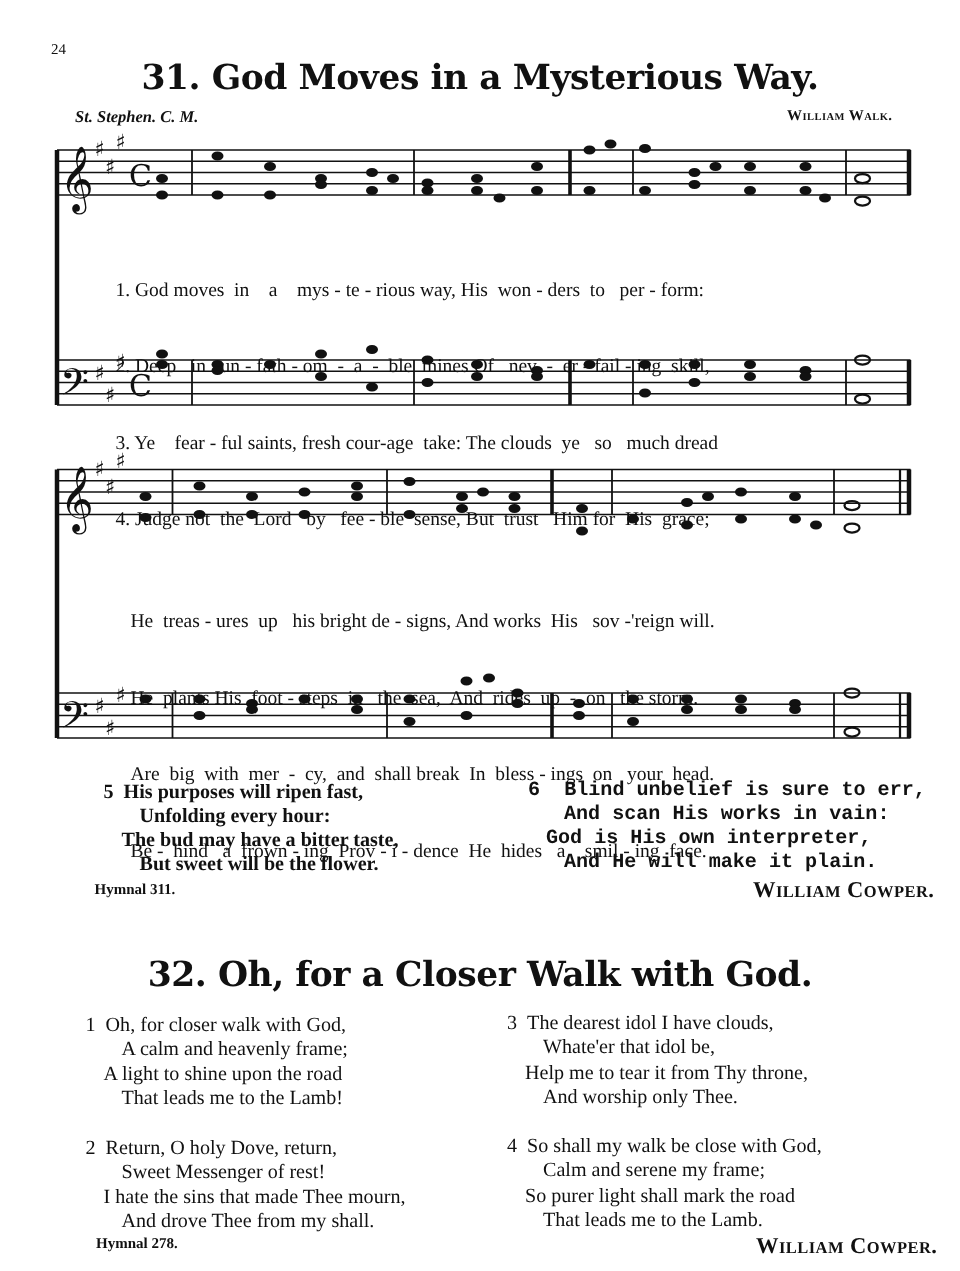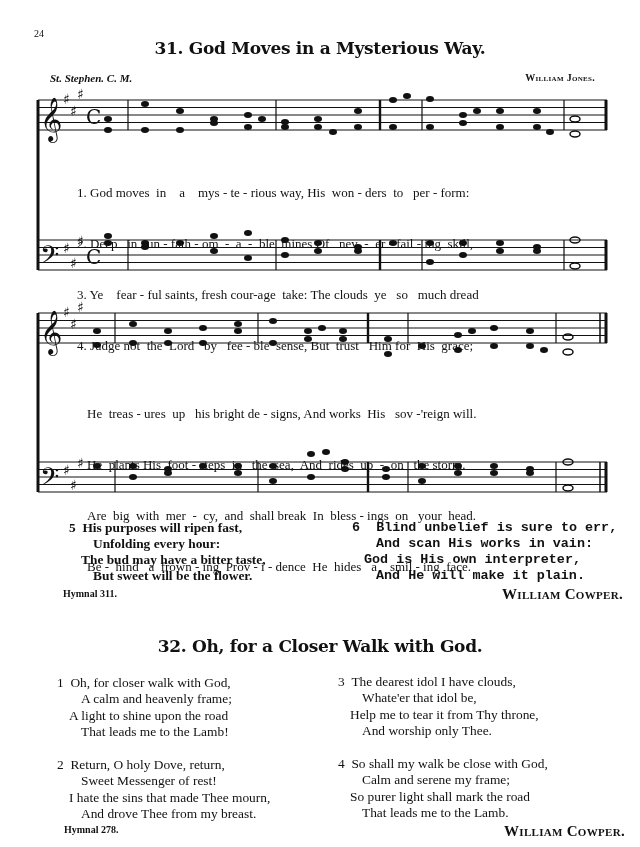--- a/index.html
+++ b/index.html
@@ -1,21 +1,21 @@
 <!DOCTYPE html>
 <html><head>
   <meta charset="utf-8">
   <style>
     html, body { margin: 0; padding: 0; background: #ffffff; }
     body { width: 640px; height: 847px; position: relative; overflow: hidden;
            font-family: "Liberation Serif", "DejaVu Serif", serif; color: #111; }
     .abs { position: absolute; }
     .page-num { left: 34px; top: 28px; font-size: 10px; }
     .hymn-title { left: 0; width: 640px; text-align: center; font-weight: bold;
-                  font-family: "DejaVu Serif", serif; font-size: 17px; letter-spacing: -0.3px; }
+                  font-family: "DejaVu Serif", serif; font-size: 23px; letter-spacing: -0.3px; }
     .t31 { top: 38px; }
     .t32 { top: 636px; }
     .tune { left: 50px; top: 72px; font-size: 11px; font-weight: bold; font-style: italic; }
     .composer { right: 45px; top: 72px; font-size: 10px; font-weight: bold; font-variant: small-caps; letter-spacing: 0.3px; }
     .lyrics { font-size: 13px; line-height: 17px; white-space: pre; }
     .lyrics div { height: 17px; }
     .stanza { font-size: 13.4px; line-height: 16px; font-weight: bold; }
     .stanza div { height: 16px; white-space: nowrap; }
     .ind { padding-left: 24px; }
     .ind2 { padding-left: 12px; }
@@ -25,21 +25,21 @@
     .v32 { font-size: 13.4px; line-height: 16.3px; }
     .v32 div { height: 16.3px; white-space: nowrap; }
   </style>
 </head>
 <body>
 
 <div class="abs page-num">24</div>
 
 <div class="abs hymn-title t31">31.  God Moves in a Mysterious Way.</div>
 <div class="abs tune">St. Stephen.  C. M.</div>
-<div class="abs composer">William Jones.</div>
+<div class="abs composer">William Walk.</div>
 
 <svg class="staff" width="640" height="520">
   <g stroke="#111" stroke-width="1" fill="none">
 
     <g>
       <line x1="38" y1="100" x2="607" y2="100"></line>
         <line x1="38" y1="107.5" x2="607" y2="107.5"></line>
       <line x1="38" y1="115" x2="607" y2="115"></line>
         <line x1="38" y1="122.5" x2="607" y2="122.5"></line>
       <line x1="38" y1="130" x2="607" y2="130"></line>
@@ -287,21 +287,21 @@
   <div><span>1</span>&nbsp;&nbsp;<span>Oh, for closer walk with God,</span></div>
   <div class="ind">A calm and heavenly frame;</div>
   <div class="ind2">A light to shine upon the road</div>
   <div class="ind">That leads me to the Lamb!</div>
 </div>
 
 <div class="abs v32" style="left:57px; top:757px;">
   <div><span>2</span>&nbsp;&nbsp;<span>Return, O holy Dove, return,</span></div>
   <div class="ind">Sweet Messenger of rest!</div>
   <div class="ind2">I hate the sins that made Thee mourn,</div>
-  <div class="ind">And drove Thee from my breast.</div>
+  <div class="ind">And drove Thee from my shall.</div>
 </div>
 
 <div class="abs ref" style="left:64px; top:824px;">Hymnal 278.</div>
 
 <div class="abs v32" style="left:338px; top:674px;">
   <div><span>3</span>&nbsp;&nbsp;<span>The dearest idol I have clouds,</span></div>
   <div class="ind">Whate'er that idol be,</div>
   <div class="ind2">Help me to tear it from Thy throne,</div>
   <div class="ind">And worship only Thee.</div>
 </div>

